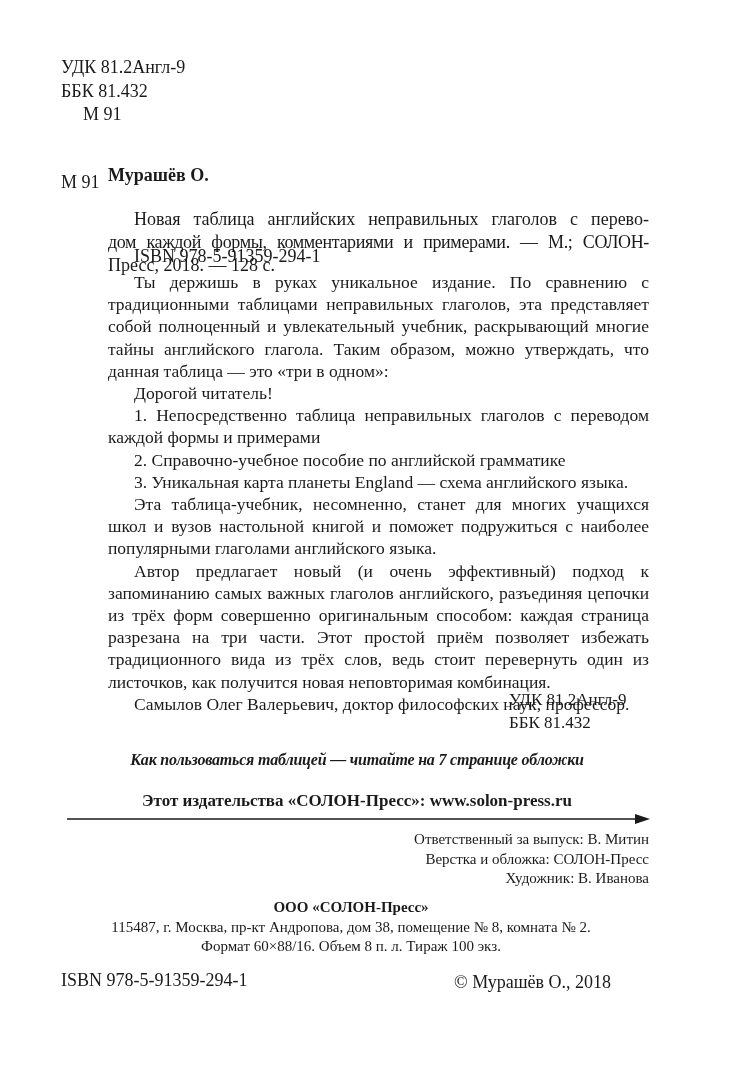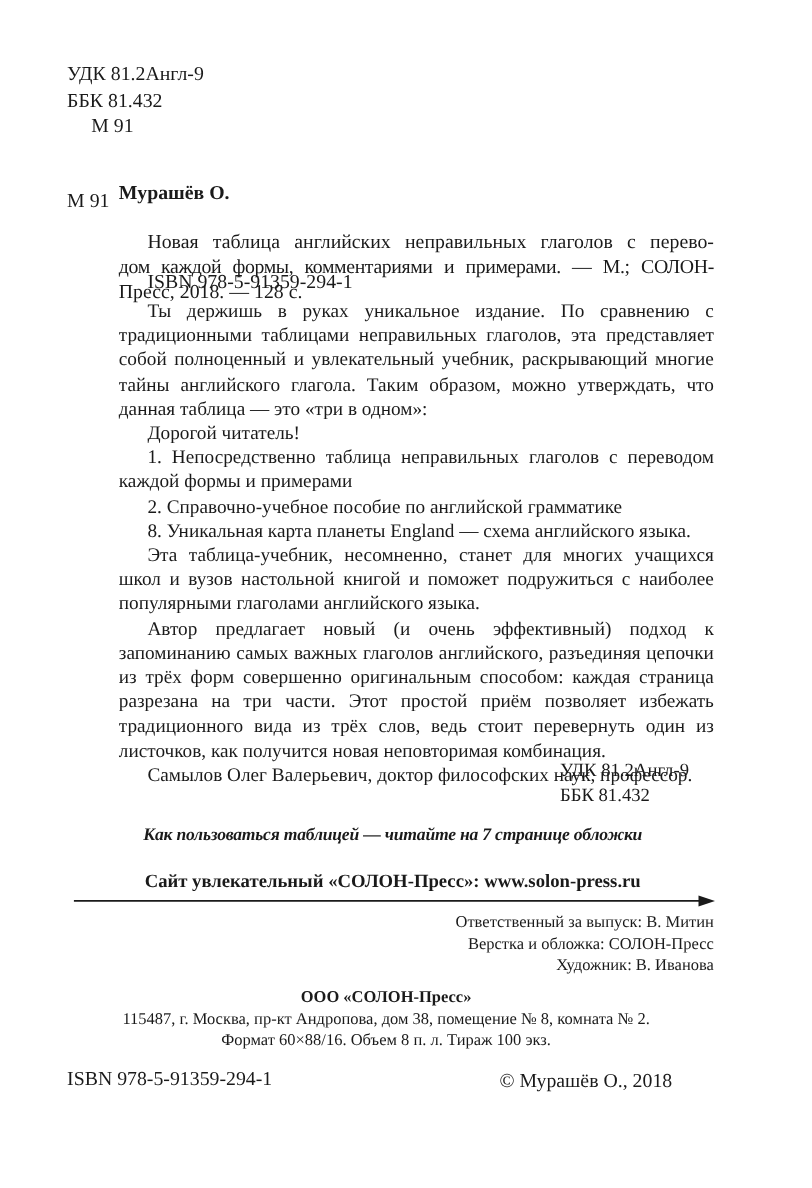--- a/index.html
+++ b/index.html
@@ -51,37 +51,37 @@
   <p>Пресс, 2018. — 128 с.</p>
 </div>
 
 <div class="abs isbn1">ISBN 978-5-91359-294-1</div>
 
 <div class="abs body-text">
   <p>Ты держишь в руках уникальное издание. По сравнению с традиционными таблицами неправильных глаголов, эта представляет собой полноценный и увлекательный учебник, раскрывающий многие тайны английского глагола. Таким образом, можно утверждать, что данная таблица — это «три в одном»:</p>
   <p>Дорогой читатель!</p>
   <p>1. Непосредственно таблица неправильных глаголов с переводом каждой формы и примерами</p>
   <p class="nojust">2. Справочно-учебное пособие по английской грамматике</p>
-  <p class="nojust">8. Уникальная карта планеты England — схема английского языка.</p>
+  <p class="nojust">3. Уникальная карта планеты England — схема английского языка.</p>
   <p>Эта таблица-учебник, несомненно, станет для многих учащихся школ и вузов настольной книгой и поможет подружиться с наиболее популярными глаголами английского языка.</p>
   <p>Автор предлагает новый (и очень эффективный) подход к запоминанию самых важных глаголов английского, разъединяя цепочки из трёх форм совершенно оригинальным способом: каждая страница разрезана на три части. Этот простой приём позволяет избежать традиционного вида из трёх слов, ведь стоит перевернуть один из листочков, как получится новая неповторимая комбинация.</p>
   <p class="nojust">Самылов Олег Валерьевич, доктор философских наук, профессор.</p>
 </div>
 
 <div class="abs bottom-codes">
   <div>УДК 81.2Англ-9</div>
   <div>ББК 81.432</div>
 </div>
 
 <div class="abs howto">
   <span>Как пользоваться таблицей — читайте на 7 странице обложки</span>
 </div>
 
 <div class="abs site">
-  <span>Сайт увлекательный «СОЛОН-Пресс»: www.solon-press.ru</span>
+  <span>Этот издательства «СОЛОН-Пресс»: www.solon-press.ru</span>
 </div>
 
 <svg class="abs arrow" viewBox="0 0 583 12" preserveAspectRatio="none">
   <line x1="0" y1="6" x2="570" y2="6" stroke="#1a1a1a" stroke-width="1.6"></line>
   <polygon points="568,1 583,6 568,11" fill="#1a1a1a"></polygon>
 </svg>
 
 <div class="abs credits">
   <div>Ответственный за выпуск: В. Митин</div>
   <div>Верстка и обложка: СОЛОН-Пресс</div>

